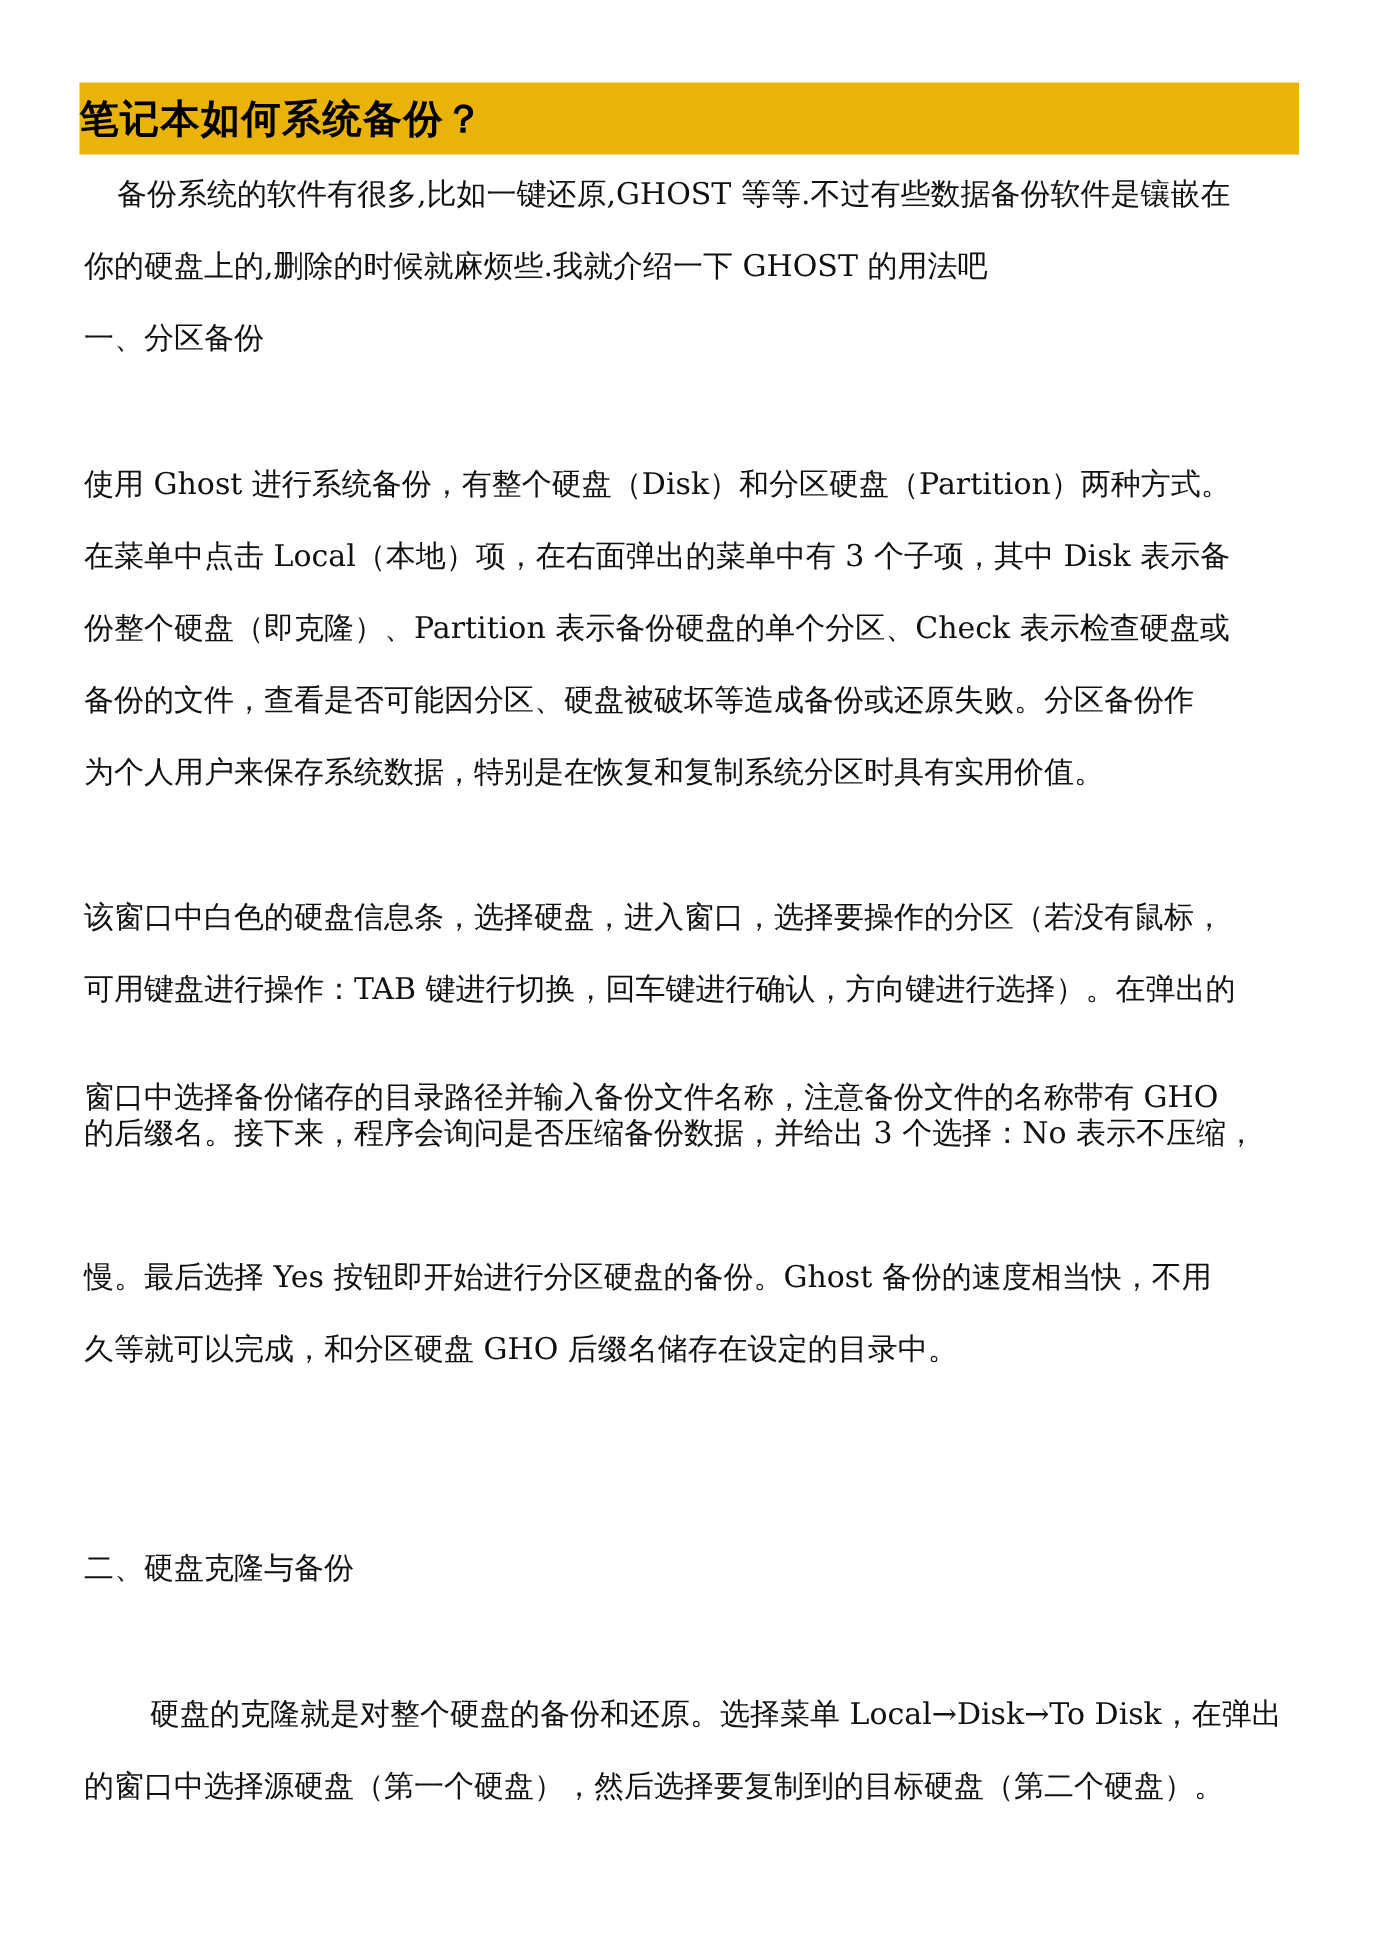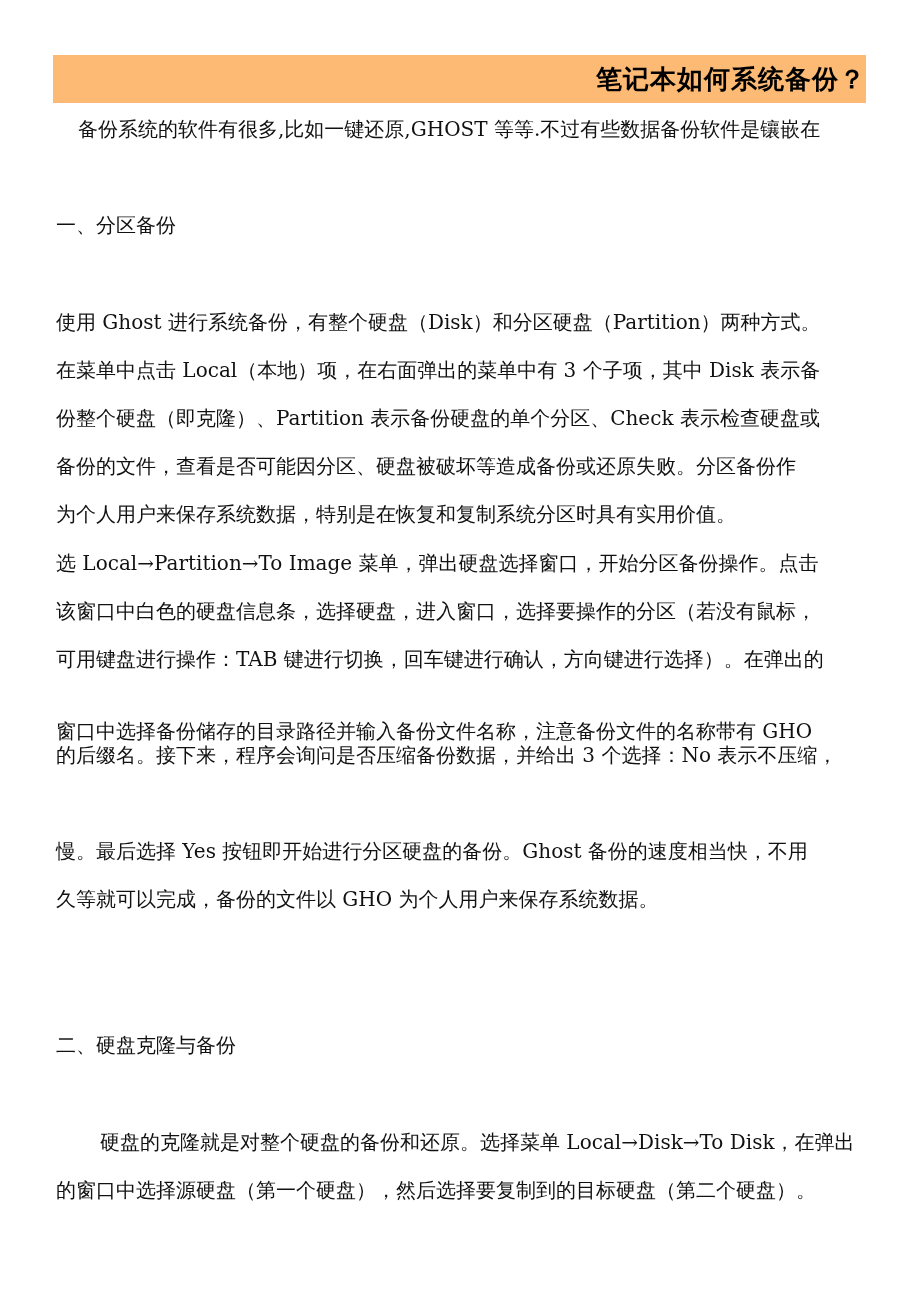--- a/index.html
+++ b/index.html
@@ -21,24 +21,24 @@
     top: 0;
     width: 920px;
     height: 1302px;
   }
   .title-band {
     position: absolute;
     left: 53px;
     top: 55px;
     width: 813px;
     height: 48px;
-    background: #fdba74;
+    background: #eab308;
     display: flex;
     align-items: center;
-    justify-content: flex-end;
+    justify-content: flex-start;
   }
   .title {
     font-family: "DejaVu Sans", "Liberation Sans", sans-serif;
     font-weight: bold;
     font-size: 26px;
     letter-spacing: 1px;
     color: #000;
   }
   .line {
     position: absolute;
@@ -53,35 +53,35 @@
 </head>
 <body>
 
 <div class="page">
 
   <div class="title-band">
     <span class="title">笔记本如何系统备份？</span>
   </div>
 
   <div class="line indent" style="top:117px;">备份系统的软件有很多,比如一键还原,GHOST 等等.不过有些数据备份软件是镶嵌在</div>
+  <div class="line" style="top:165px;">你的硬盘上的,删除的时候就麻烦些.我就介绍一下 GHOST 的用法吧</div>
 
   <div class="line" style="top:213px;">一、分区备份</div>
 
   <div class="line" style="top:310px;">使用 Ghost 进行系统备份，有整个硬盘（Disk）和分区硬盘（Partition）两种方式。</div>
   <div class="line" style="top:358px;">在菜单中点击 Local（本地）项，在右面弹出的菜单中有 3 个子项，其中 Disk 表示备</div>
   <div class="line" style="top:406px;">份整个硬盘（即克隆）、Partition 表示备份硬盘的单个分区、Check 表示检查硬盘或</div>
   <div class="line" style="top:454px;">备份的文件，查看是否可能因分区、硬盘被破坏等造成备份或还原失败。分区备份作</div>
   <div class="line" style="top:502px;">为个人用户来保存系统数据，特别是在恢复和复制系统分区时具有实用价值。</div>
 
-  <div class="line" style="top:551px;">选 Local→Partition→To Image 菜单，弹出硬盘选择窗口，开始分区备份操作。点击</div>
   <div class="line" style="top:647px;">可用键盘进行操作：TAB 键进行切换，回车键进行确认，方向键进行选择）。在弹出的</div>
   <div class="line" style="top:599px;">该窗口中白色的硬盘信息条，选择硬盘，进入窗口，选择要操作的分区（若没有鼠标，</div>
   <div class="line" style="top:719px;">窗口中选择备份储存的目录路径并输入备份文件名称，注意备份文件的名称带有 GHO</div>
   <div class="line" style="top:743px;">的后缀名。接下来，程序会询问是否压缩备份数据，并给出 3 个选择：No 表示不压缩，</div>
   <div class="line" style="top:839px;">慢。最后选择 Yes 按钮即开始进行分区硬盘的备份。Ghost 备份的速度相当快，不用</div>
-  <div class="line" style="top:887px;">久等就可以完成，备份的文件以 GHO 为个人用户来保存系统数据。</div>
+  <div class="line" style="top:887px;">久等就可以完成，和分区硬盘 GHO 后缀名储存在设定的目录中。</div>
 
   <div class="line" style="top:1033px;text-align:center;">二、硬盘克隆与备份</div>
 
   <div class="line" style="top:1130px;margin-left:44px;">硬盘的克隆就是对整个硬盘的备份和还原。选择菜单 Local→Disk→To Disk，在弹出</div>
   <div class="line" style="top:1178px;">的窗口中选择源硬盘（第一个硬盘），然后选择要复制到的目标硬盘（第二个硬盘）。</div>
 
 </div>
 
 </body></html>

